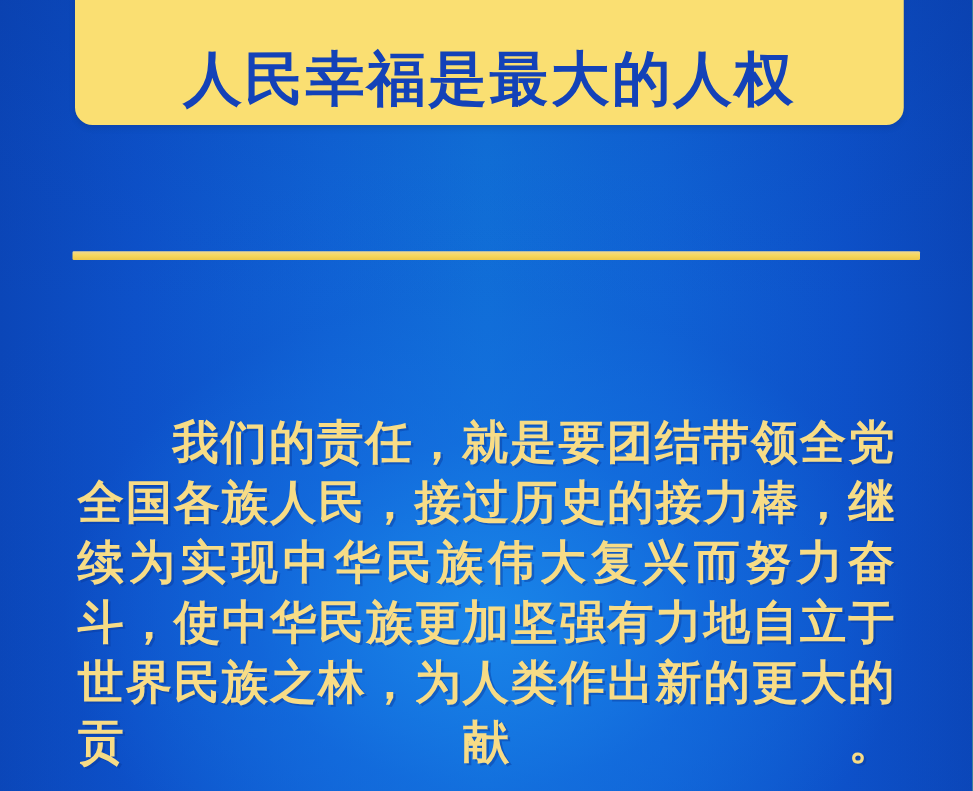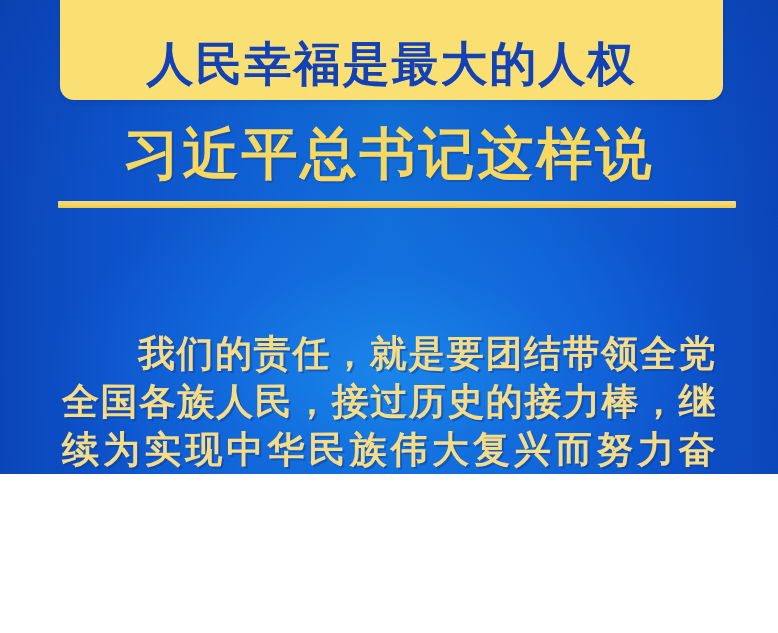--- a/index.html
+++ b/index.html
@@ -10,21 +10,21 @@
   body {
     width: 778px;
     height: 633px;
     overflow: hidden;
     font-family: "DejaVu Sans", "Liberation Sans", sans-serif;
   }
 
   #poster {
     position: relative;
     width: 778px;
-    height: 474px;
+    height: 633px;
     overflow: hidden;
     background: #0f766e;
   }
 
   
   #poster .bg-base {
     position: absolute;
     inset: 0;
     background: linear-gradient(90deg,
         #0b46b8 0%,
@@ -136,19 +136,18 @@
 <div id="poster">
 
   <div class="bg-base"></div>
   <div class="bg-glow"></div>
   <div class="bg-topshade"></div>
 
   <div class="title-banner">
     <div class="title-text">人民幸福是最大的人权</div>
   </div>
 
-  <div class="subtitle">习近平总书记这样说</div>
 
   <div class="divider"></div>
 
   <div class="body-text">我们的责任，就是要团结带领全党全国各族人民，接过历史的接力棒，继续为实现中华民族伟大复兴而努力奋斗，使中华民族更加坚强有力地自立于世界民族之林，为人类作出新的更大的贡献。</div>
 
 </div>
 
 </body></html>

